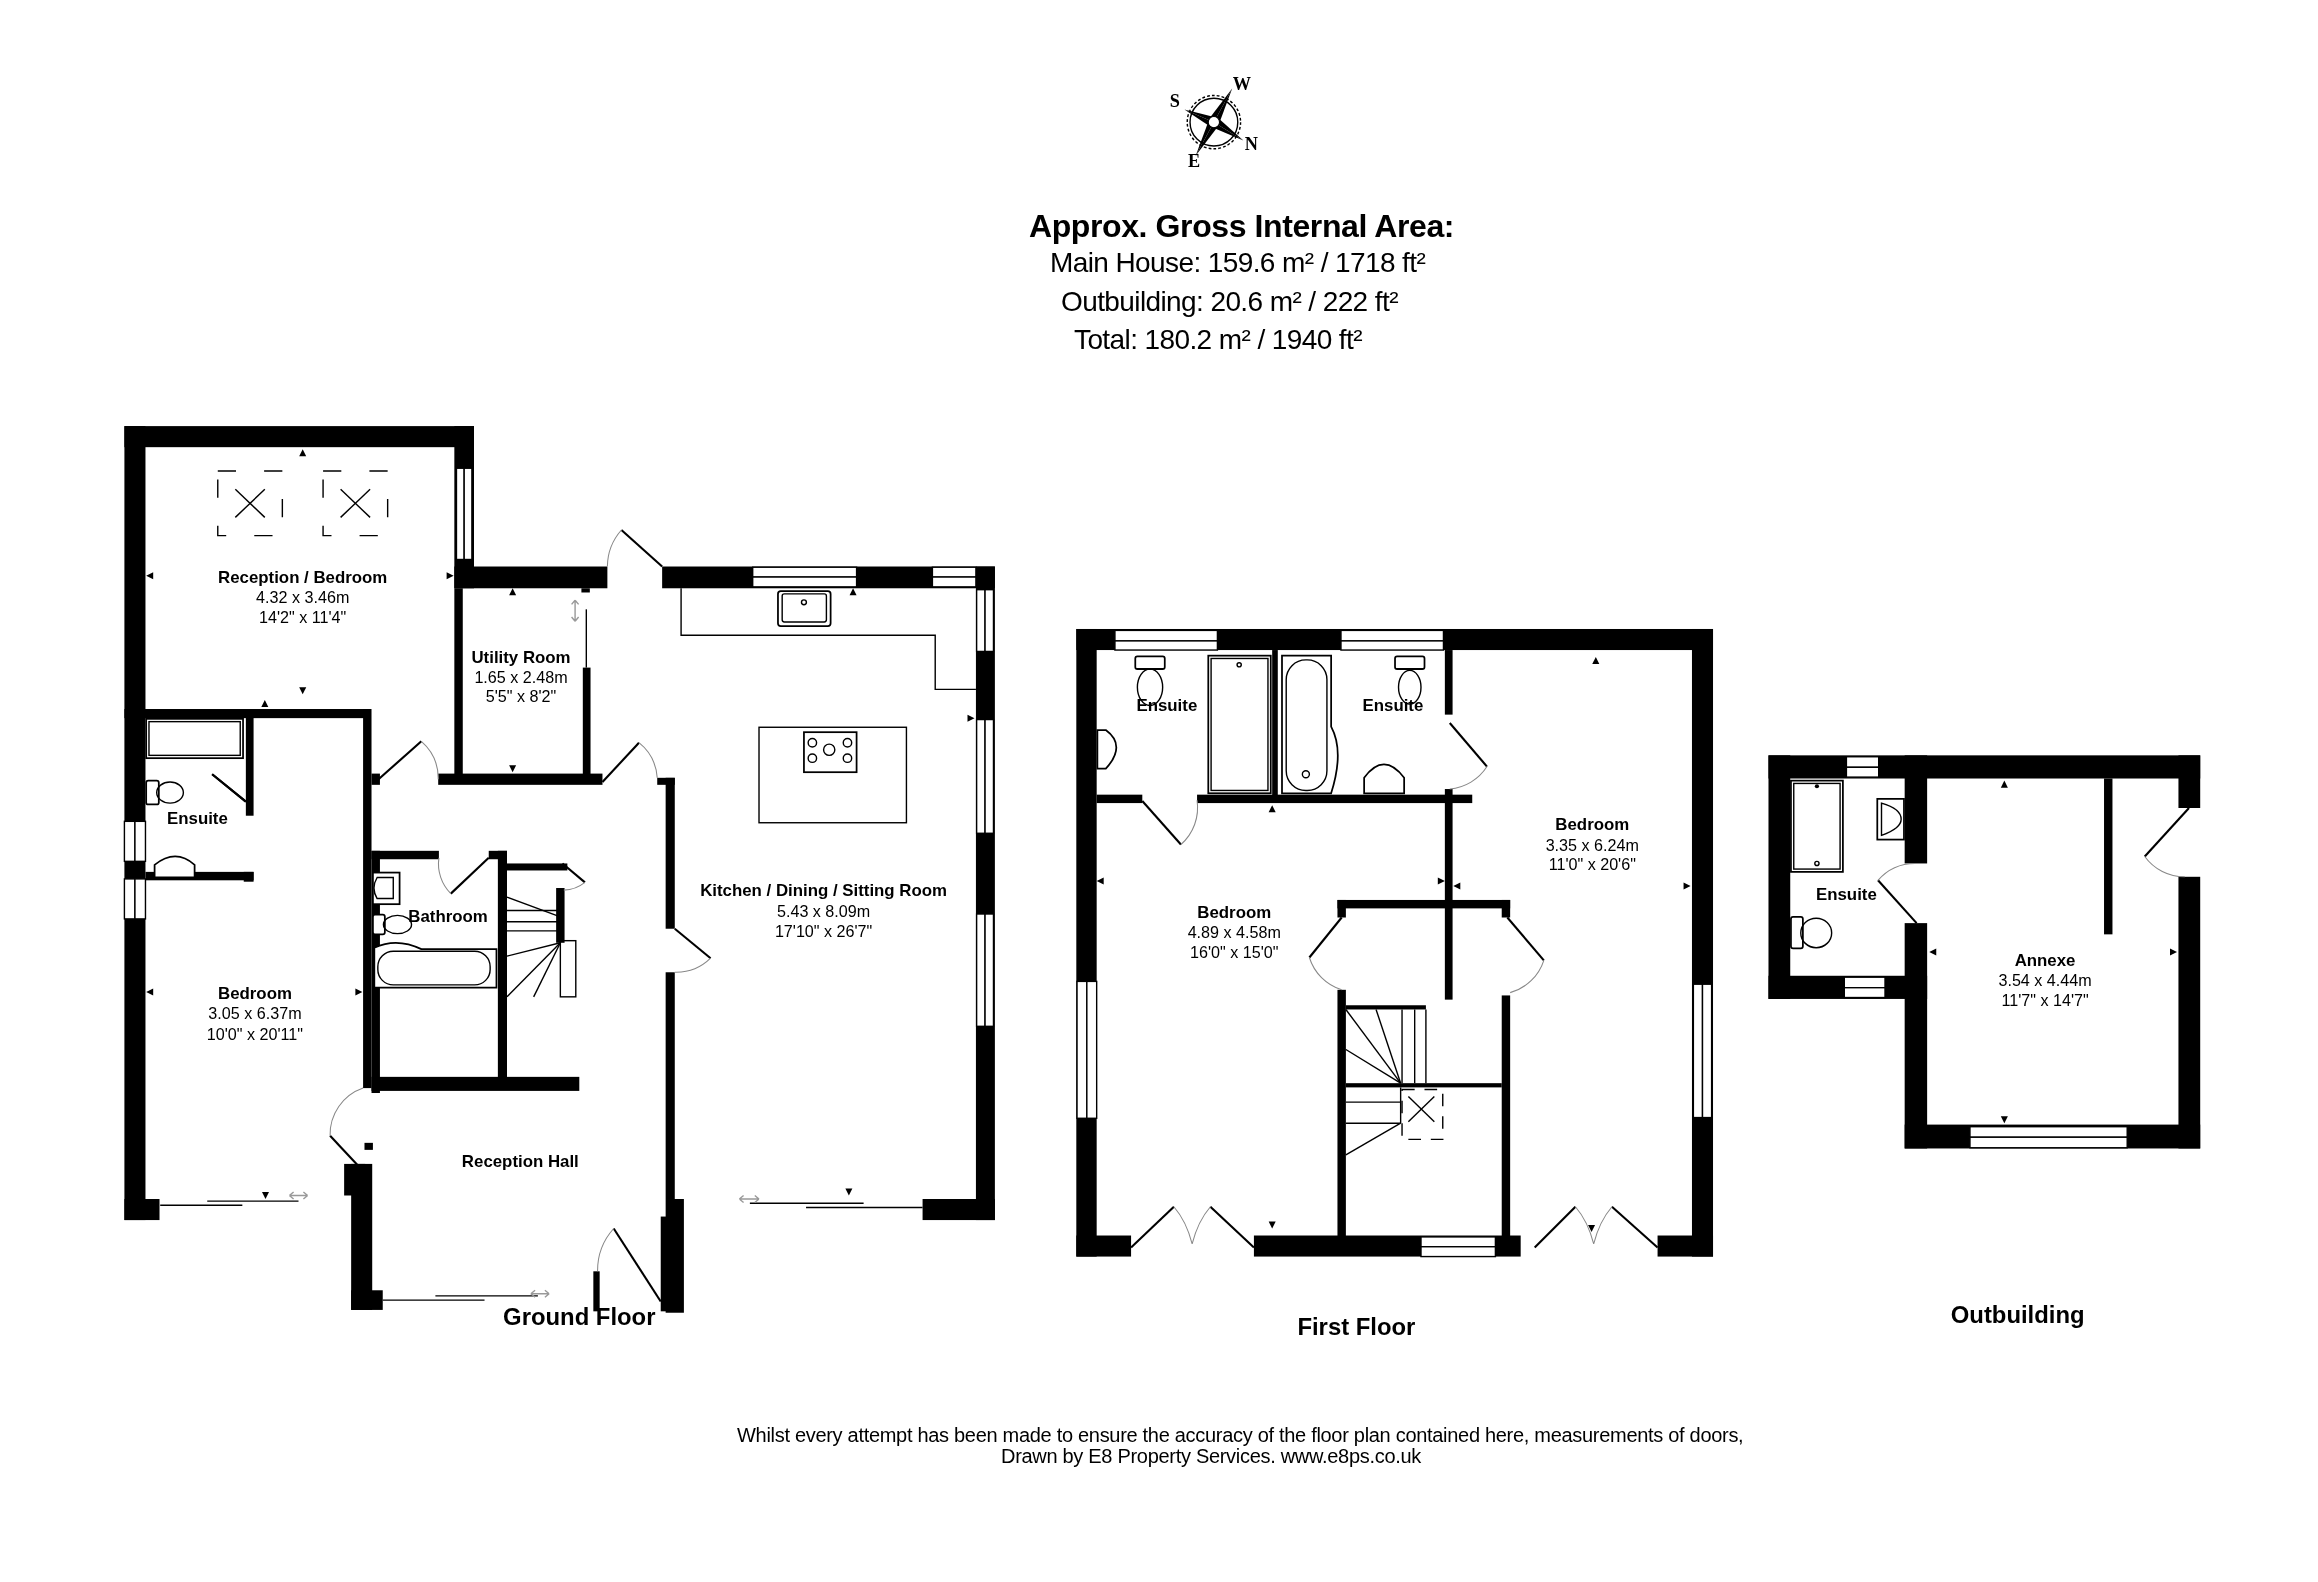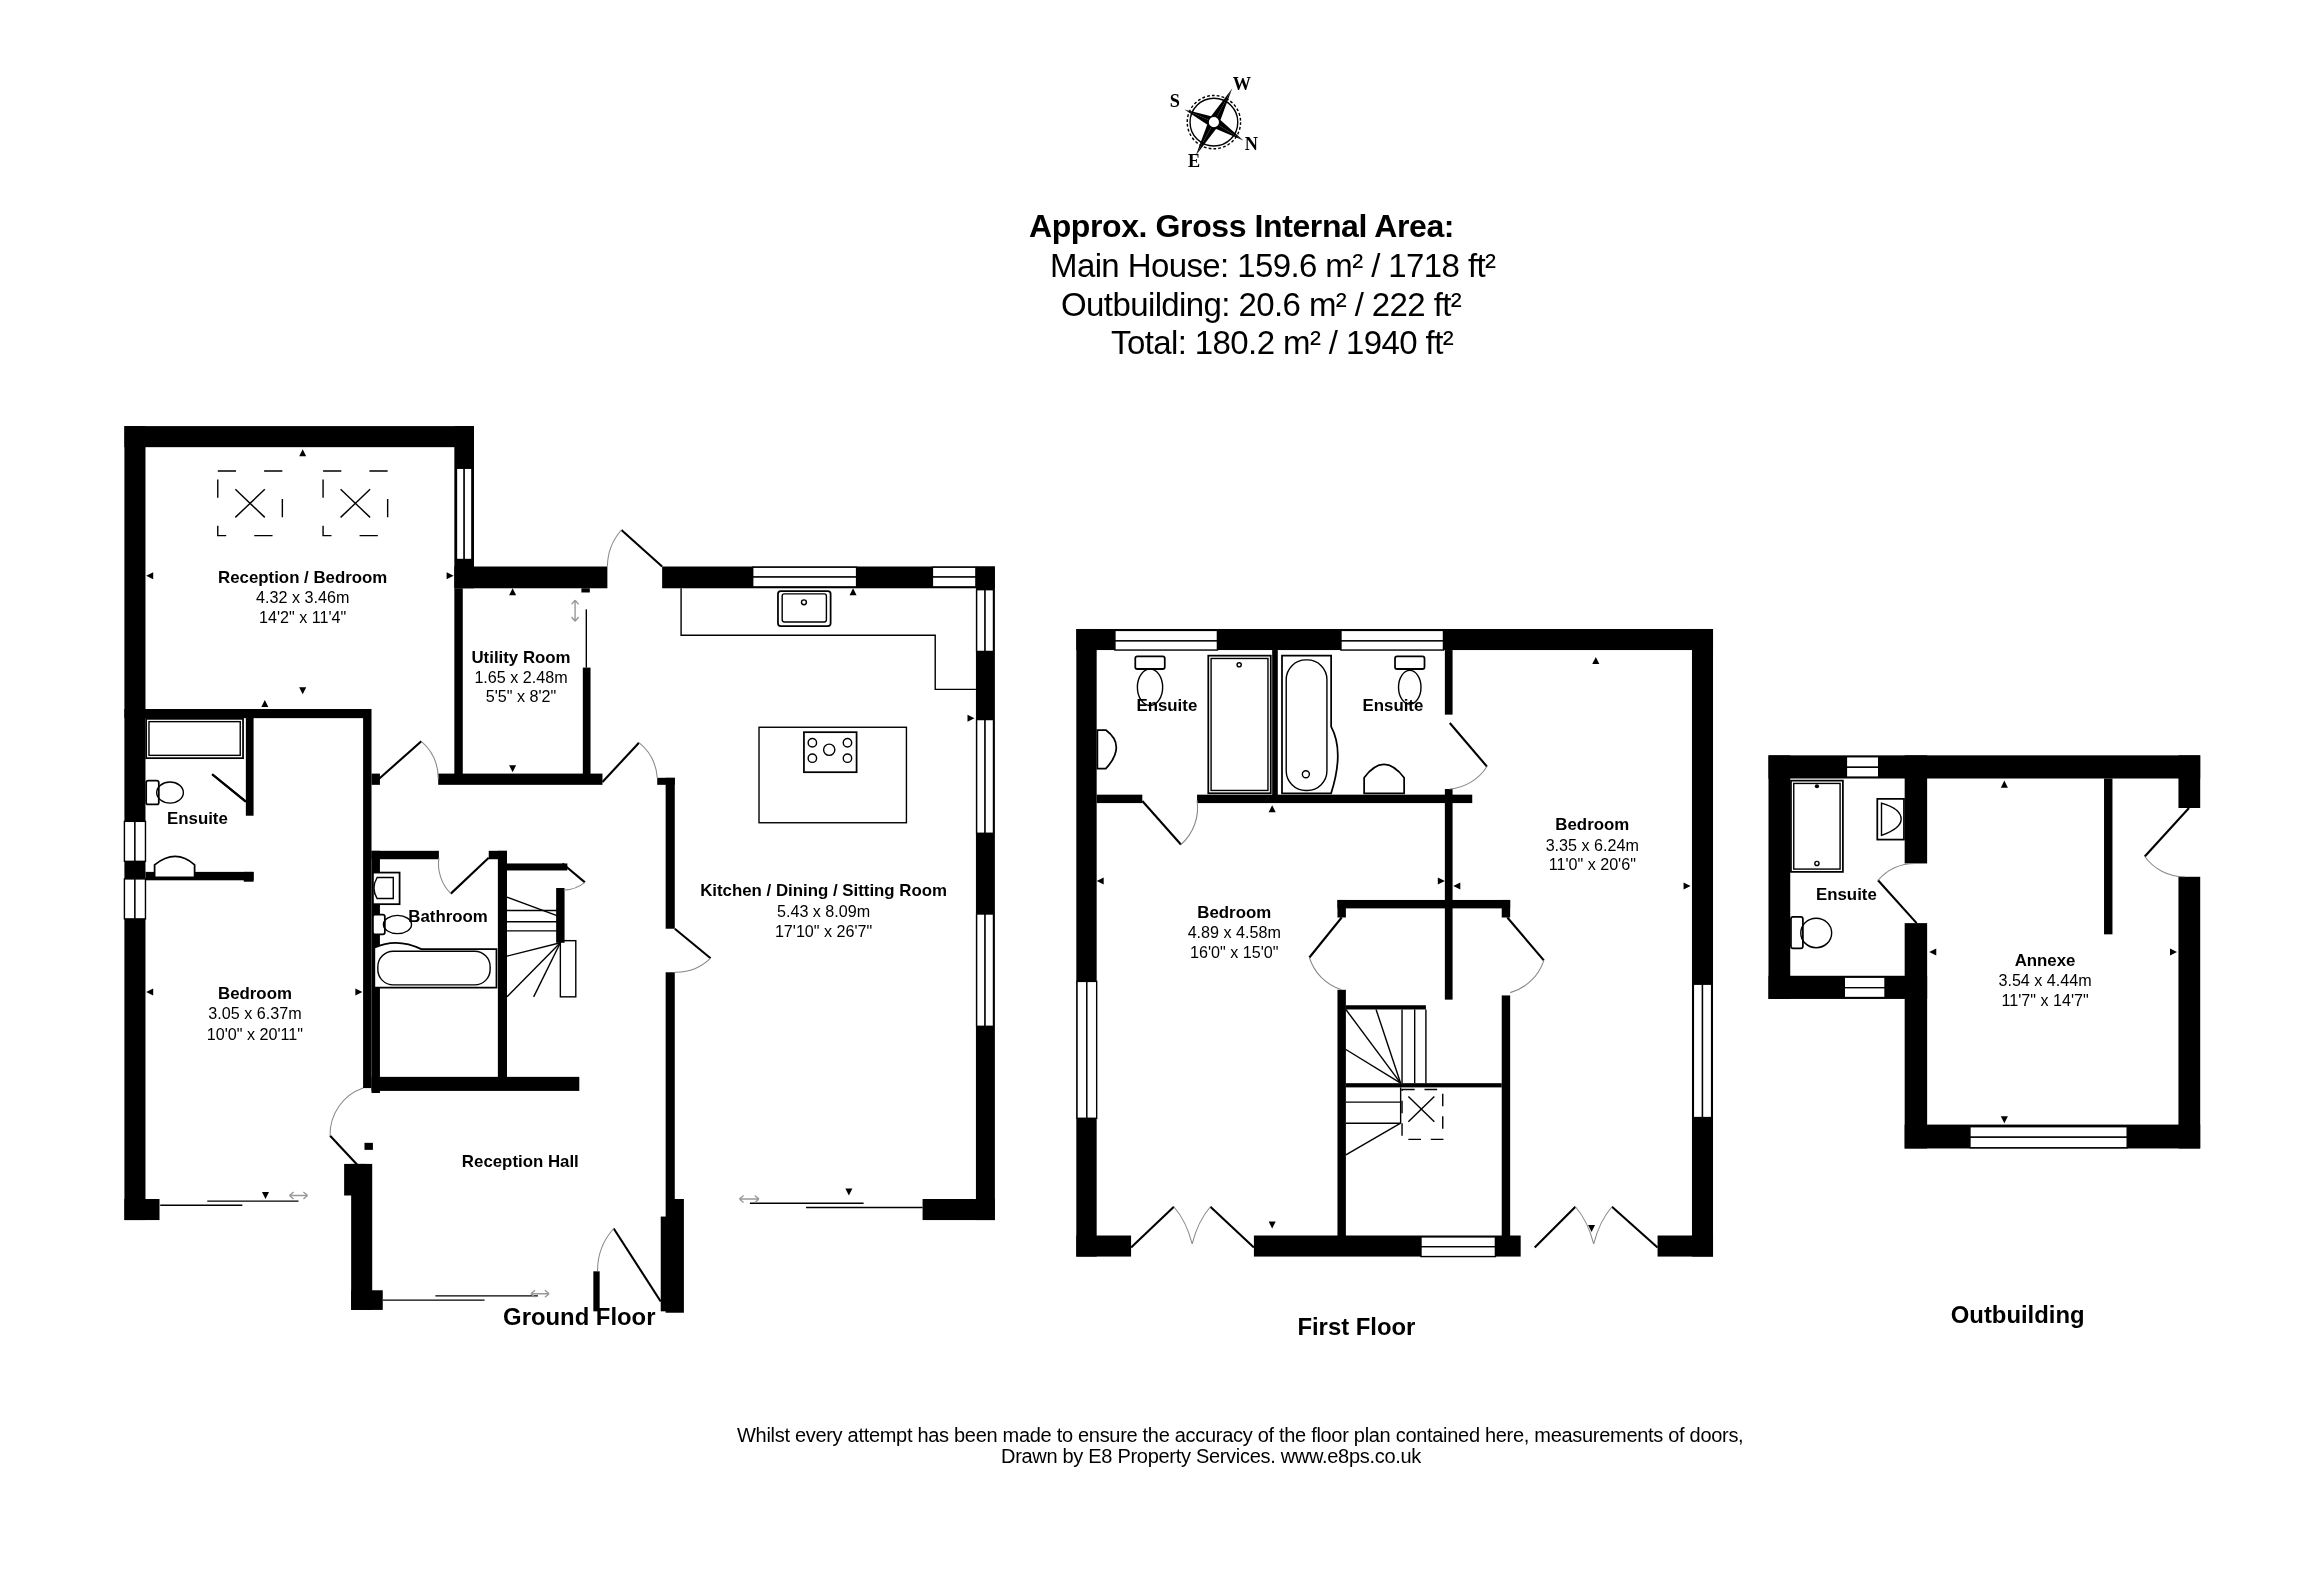--- a/index.html
+++ b/index.html
@@ -10,32 +10,32 @@
   .fix { fill: #fff; stroke: #000; stroke-width: 2.5; }
   .thin { fill: none; stroke: #000; stroke-width: 2; }
   .leaf { fill: none; stroke: #000; stroke-width: 3; }
   .arc { fill: none; stroke: #888; stroke-width: 1.5; }
   .grey { fill: none; stroke: #999; stroke-width: 2; }
   .tri { fill: #000; }
   .room-name { font-family: "Liberation Sans", sans-serif; font-weight: bold; font-size: 24px; text-anchor: middle; fill: #000; }
   .room-dim { font-family: "Liberation Sans", sans-serif; font-size: 23px; text-anchor: middle; fill: #000; }
   .floor-label { font-family: "Liberation Sans", sans-serif; font-weight: bold; font-size: 34px; text-anchor: middle; fill: #000; }
   .area-title { position: absolute; left: 1029px; top: 208px; width: 393px; font-weight: bold; font-size: 32px; white-space: nowrap; letter-spacing: -0.4px; }
-  .area-line { position: absolute; font-size: 33px; white-space: nowrap; letter-spacing: -0.6px; }
+  .area-line { position: absolute; font-size: 28px; white-space: nowrap; letter-spacing: -0.6px; }
   .disclaimer { position: absolute; left: 737px; top: 1425px; width: 948px; text-align: center; font-size: 20px; line-height: 21px; letter-spacing: -0.3px; }
   .disclaimer div { white-space: nowrap; }
   .compass-letter { font-family: "Liberation Serif", serif; font-weight: bold; font-size: 26px; fill: #000; }
 </style>
 </head>
 <body>
 
 <div class="area-title">Approx. Gross Internal Area:</div>
 <div class="area-line" style="left:1050px; top:247px;">Main House: 159.6 m² / 1718 ft²</div>
 <div class="area-line" style="left:1061px; top:286px;">Outbuilding: 20.6 m² / 222 ft²</div>
-<div class="area-line" style="left:1074px; top:324px;margin-left:37px;">Total: 180.2 m² / 1940 ft²</div>
+<div class="area-line" style="left:1074px; top:324px;">Total: 180.2 m² / 1940 ft²</div>
 
 <svg class="plan" viewBox="0 0 3303 2255" xmlns="http://www.w3.org/2000/svg">
 
   <g transform="translate(1729,174)">
     <circle r="34" fill="none" stroke="#000" stroke-width="2"></circle>
     <circle r="38" fill="none" stroke="#000" stroke-width="2" stroke-dasharray="4 3"></circle>
     <polygon points="0,0 26,-48 6,6" fill="#000" transform="rotate(0)"></polygon>
     <polygon points="-6,-6 26,-48 0,0" fill="#000"></polygon>
     <polygon points="0,0 -26,48 -6,-6" fill="#000"></polygon>
     <polygon points="6,6 -26,48 0,0" fill="#000"></polygon>

